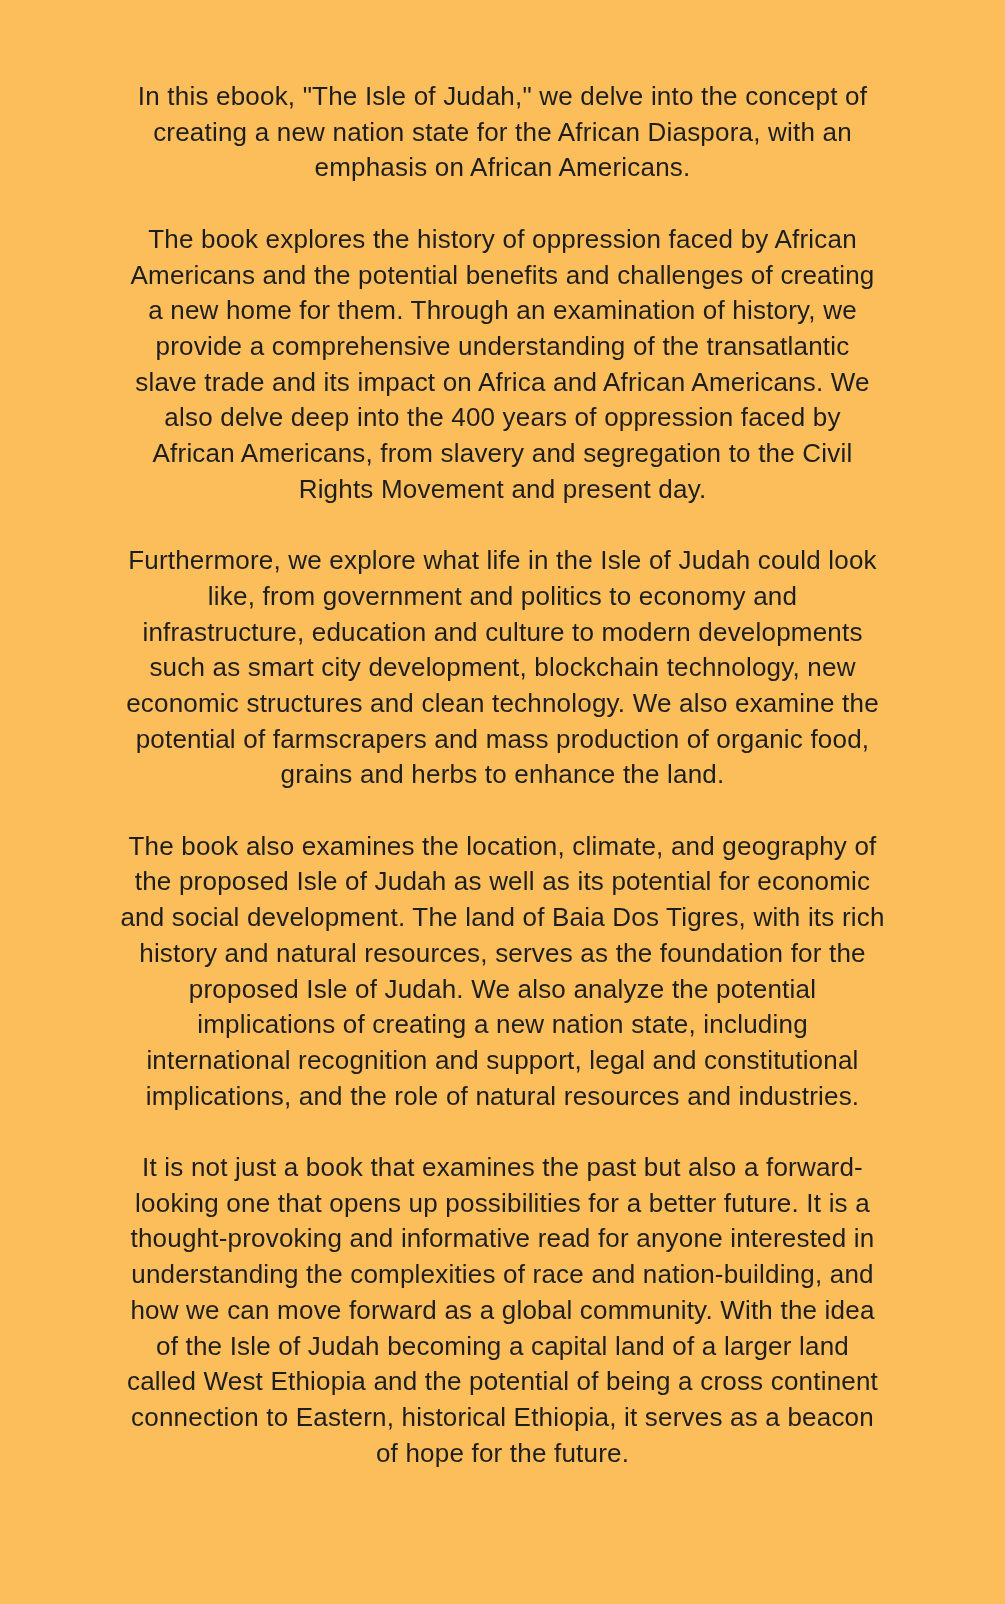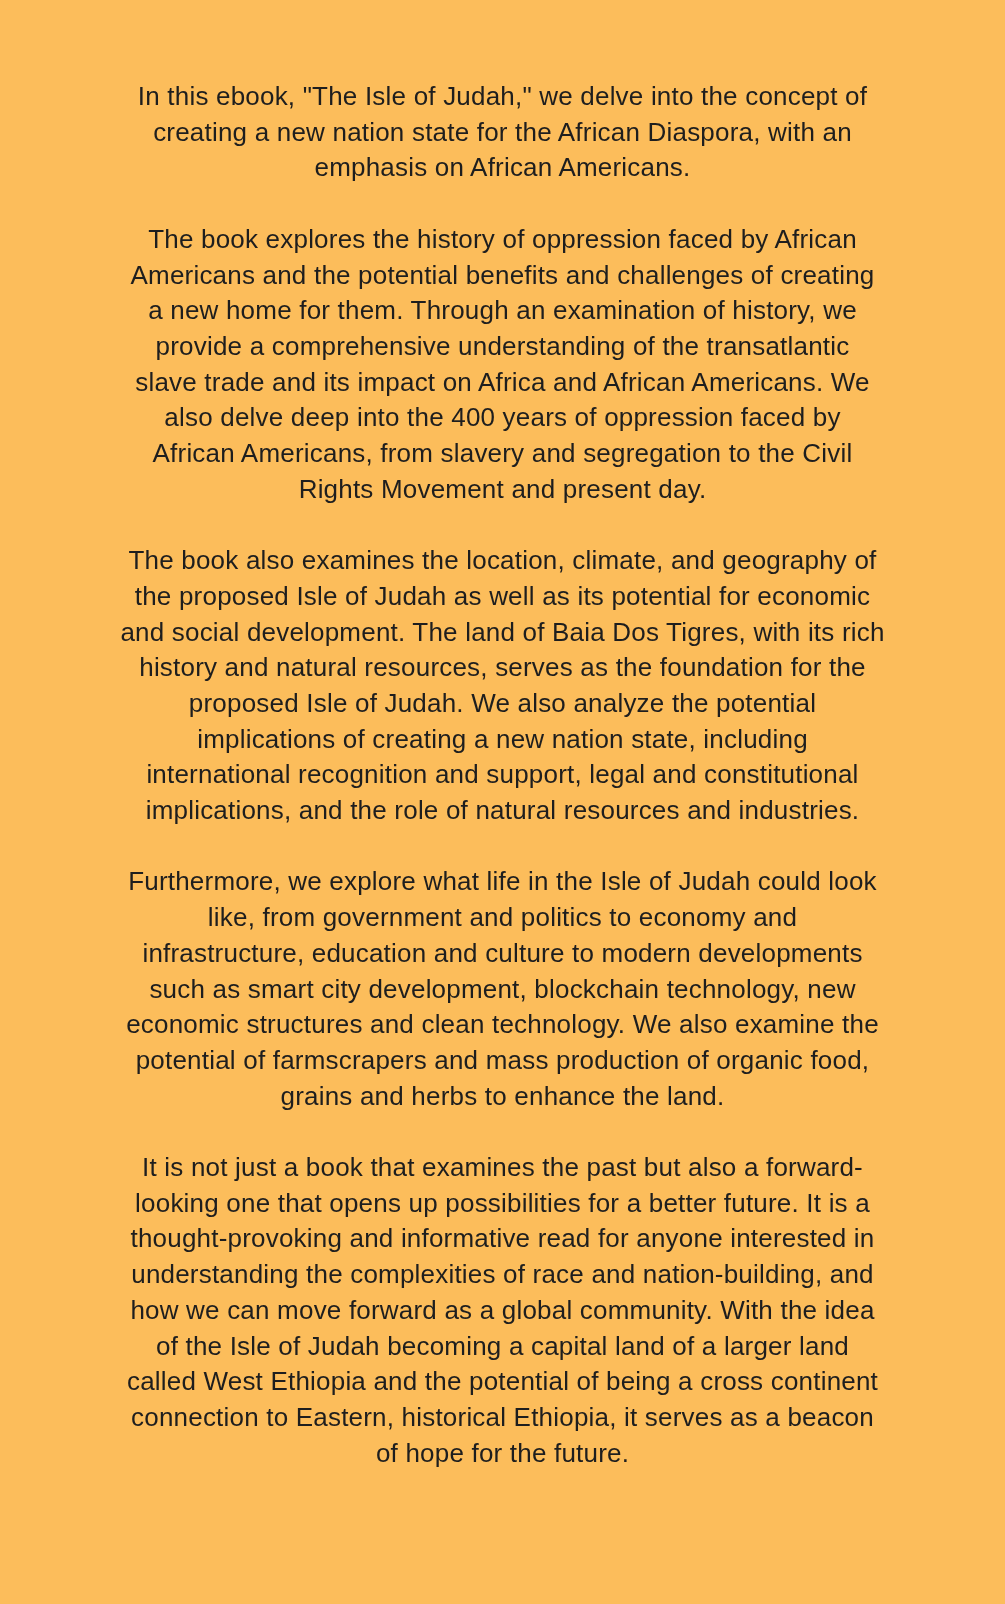--- a/index.html
+++ b/index.html
@@ -46,35 +46,35 @@
 creating a new nation state for the African Diaspora, with an
 emphasis on African Americans.</p>
     <p>The book explores the history of oppression faced by African
 Americans and the potential benefits and challenges of creating
 a new home for them. Through an examination of history, we
 provide a comprehensive understanding of the transatlantic
 slave trade and its impact on Africa and African Americans. We
 also delve deep into the 400 years of oppression faced by
 African Americans, from slavery and segregation to the Civil
 Rights Movement and present day.</p>
+    <p>Furthermore, we explore what life in the Isle of Judah could look
+like, from government and politics to economy and
+infrastructure, education and culture to modern developments
+such as smart city development, blockchain technology, new
+economic structures and clean technology. We also examine the
+potential of farmscrapers and mass production of organic food,
+grains and herbs to enhance the land.</p>
     <p>The book also examines the location, climate, and geography of
 the proposed Isle of Judah as well as its potential for economic
 and social development. The land of Baia Dos Tigres, with its rich
 history and natural resources, serves as the foundation for the
 proposed Isle of Judah. We also analyze the potential
 implications of creating a new nation state, including
 international recognition and support, legal and constitutional
 implications, and the role of natural resources and industries.</p>
-    <p>Furthermore, we explore what life in the Isle of Judah could look
-like, from government and politics to economy and
-infrastructure, education and culture to modern developments
-such as smart city development, blockchain technology, new
-economic structures and clean technology. We also examine the
-potential of farmscrapers and mass production of organic food,
-grains and herbs to enhance the land.</p>
     <p>It is not just a book that examines the past but also a forward-
 looking one that opens up possibilities for a better future. It is a
 thought-provoking and informative read for anyone interested in
 understanding the complexities of race and nation-building, and
 how we can move forward as a global community. With the idea
 of the Isle of Judah becoming a capital land of a larger land
 called West Ethiopia and the potential of being a cross continent
 connection to Eastern, historical Ethiopia, it serves as a beacon
 of hope for the future.</p>
   </div>

